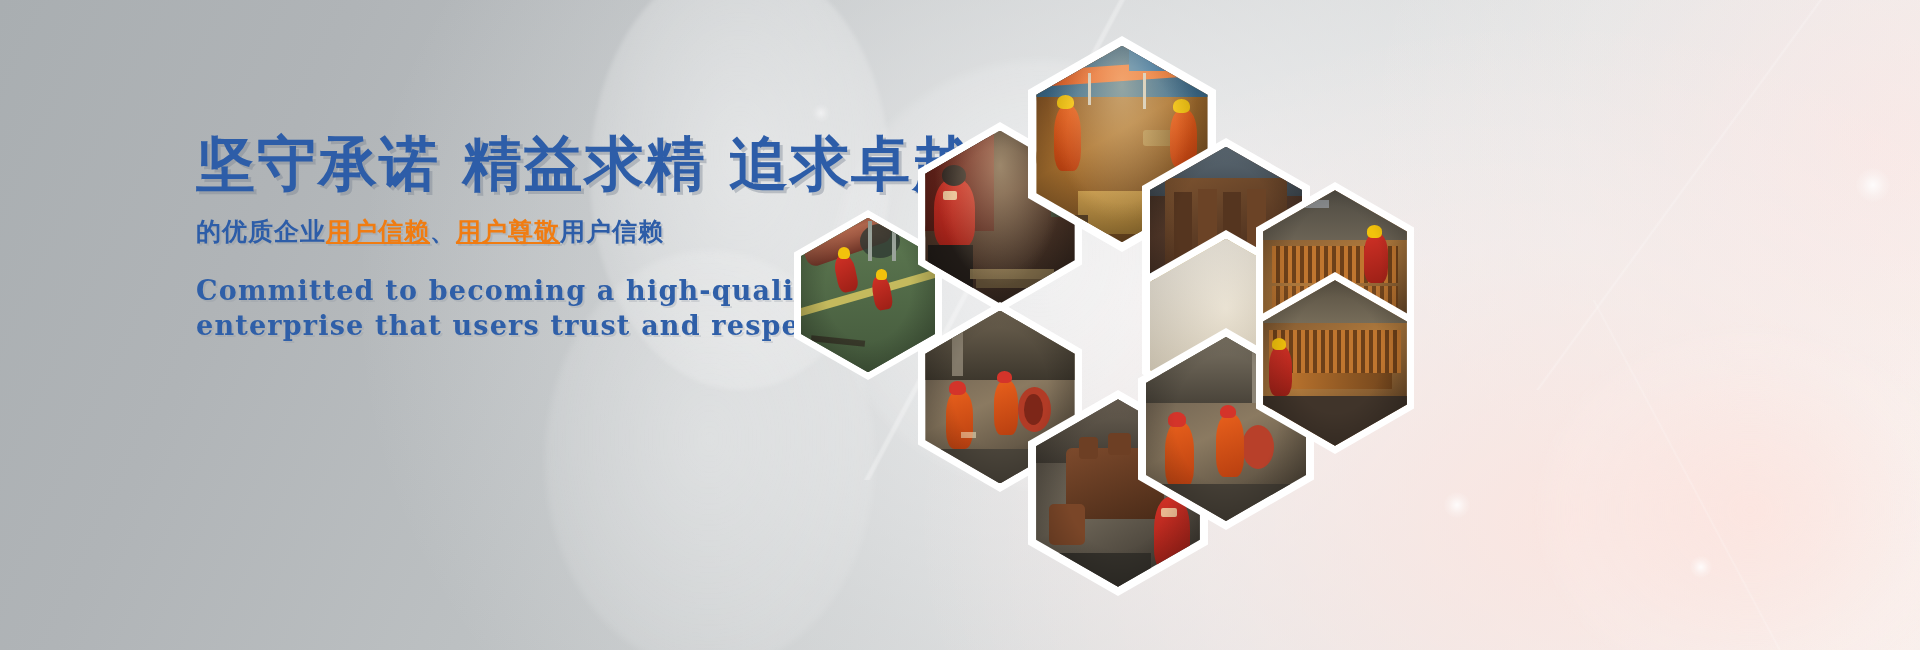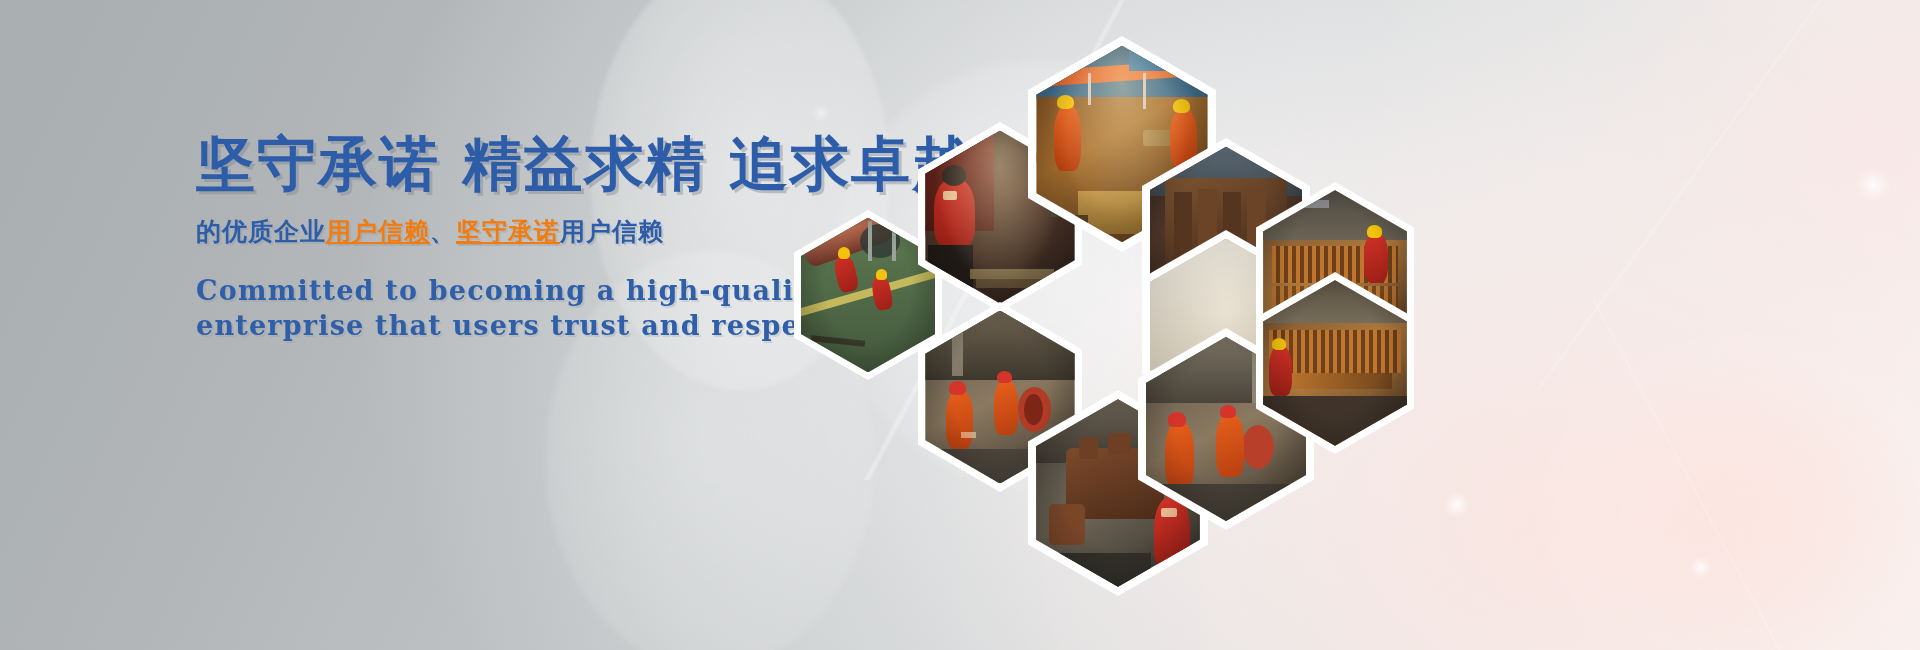--- a/index.html
+++ b/index.html
@@ -176,21 +176,21 @@
   <div class="spark" style="left:1856px;top:168px;width:34px;height:34px;"></div>
   <div class="spark" style="left:1444px;top:492px;width:26px;height:26px;"></div>
   <div class="spark" style="left:1690px;top:556px;width:22px;height:22px;"></div>
   <div class="spark" style="left:812px;top:104px;width:18px;height:18px;opacity:.6;"></div>
 
   <div id="copy">
 
     <div class="headline">坚守承诺  精益求精 追求卓越</div>
 
     <div class="subline">
-      <span>的优质企业</span><span class="hl">用户信赖</span><span>、</span><span class="hl">坚守承诺</span><span>用户信赖</span>
+      <span>的优质企业</span><span class="hl">用户信赖</span><span>、</span><span class="hl">用户尊敬</span><span>用户信赖</span>
     </div>
 
     <div class="english">
       <div>Committed to becoming a high-quality</div>
       <div>enterprise that users trust and respect</div>
     </div>
 
   </div>
 
   <div id="hexes">

